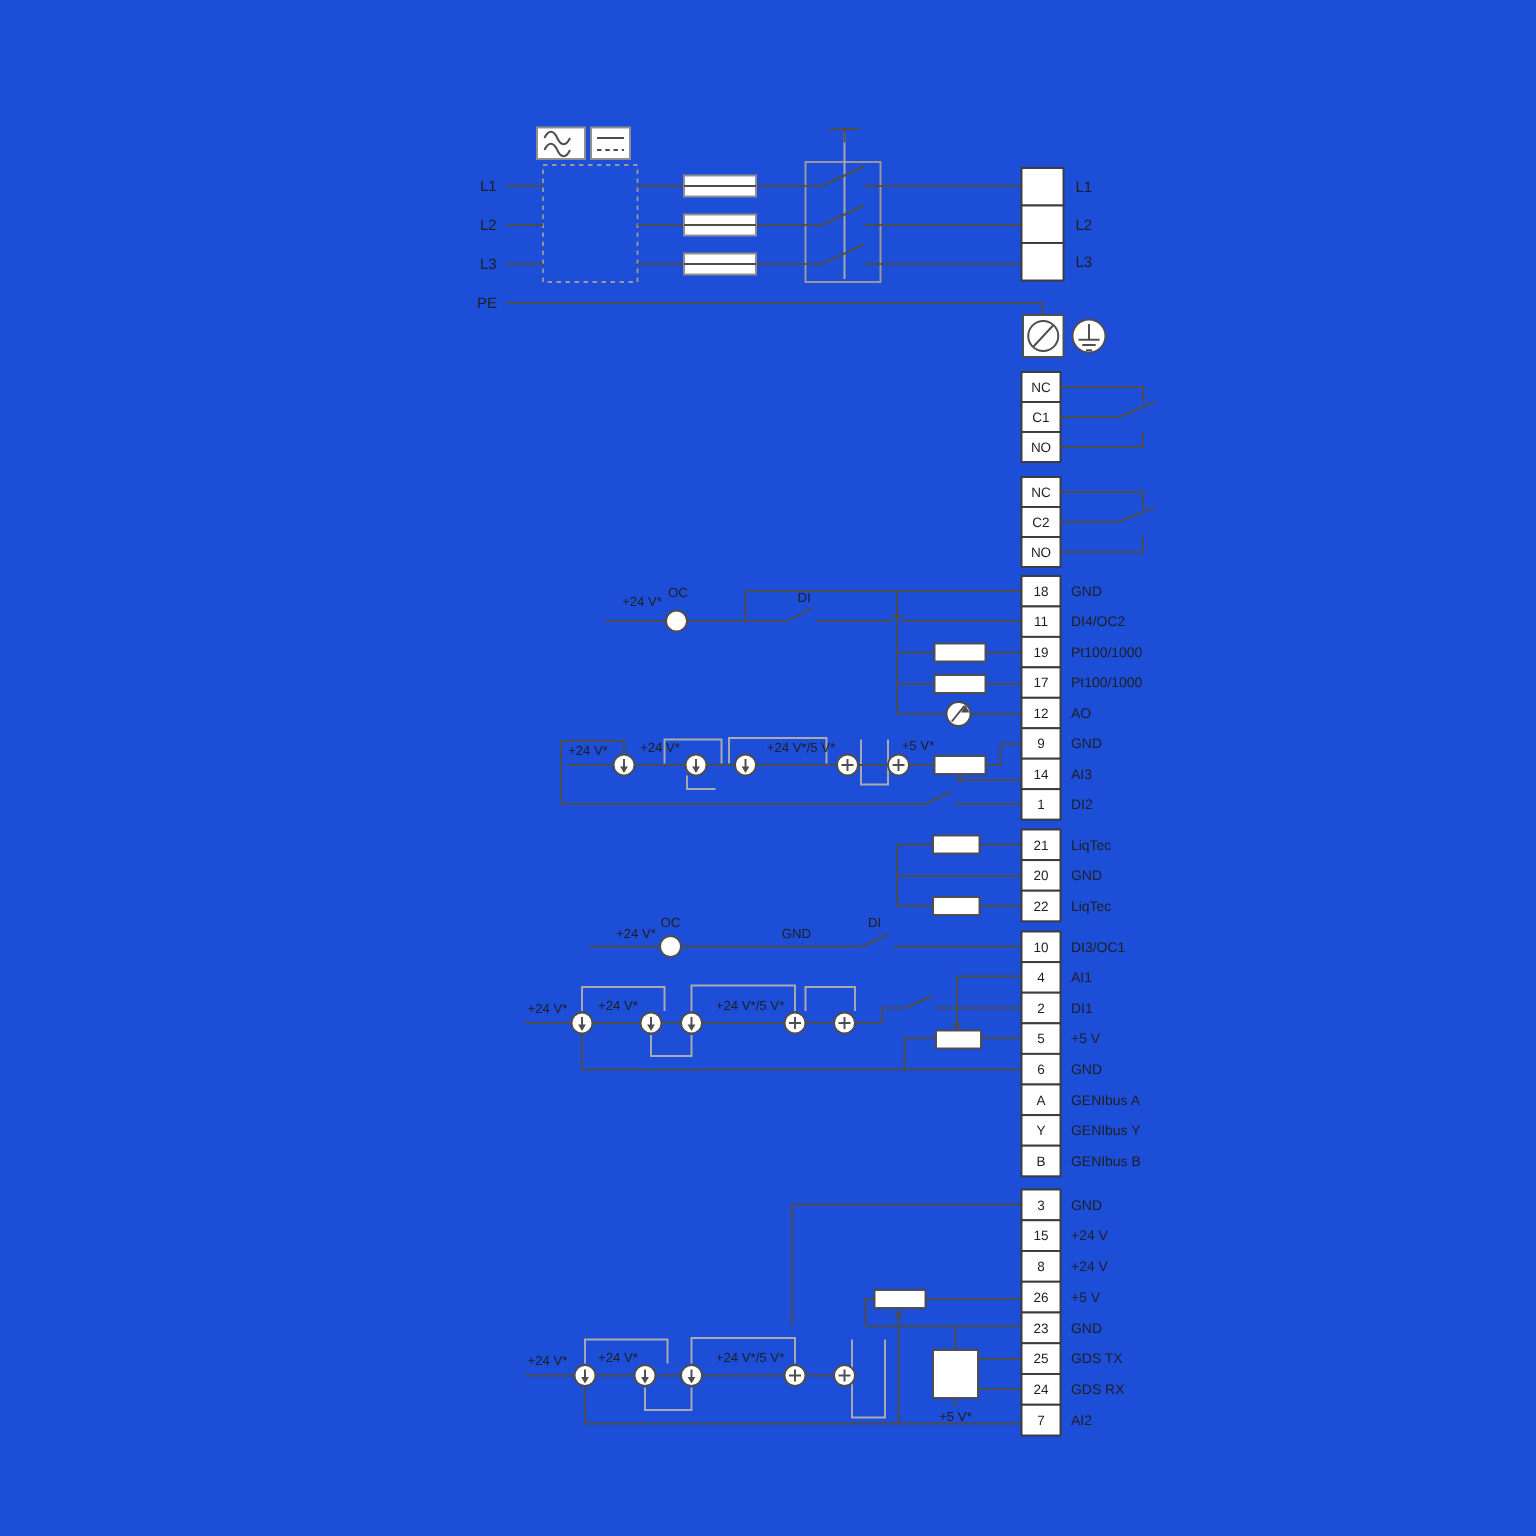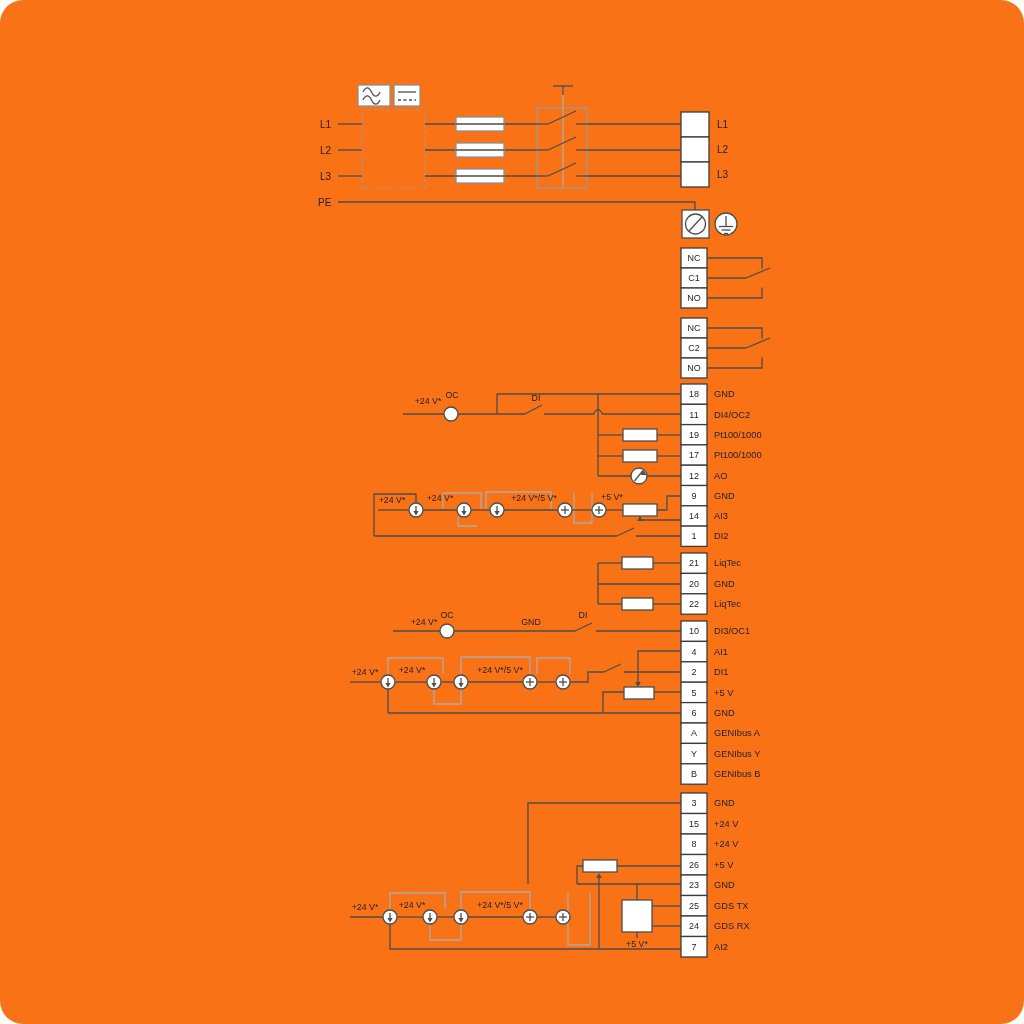--- a/index.html
+++ b/index.html
@@ -1,17 +1,17 @@
 <!DOCTYPE html>
 <html><head>
 <meta charset="utf-8">
 <style>
   html,body{margin:0;padding:0;background:#ffffff;}
-  #stage{position:relative;width:1024px;height:1024px;background:#f97316;overflow:hidden;
-         font-family:"Liberation Sans", sans-serif;border-radius:23px;}
+  #stage{position:relative;width:1024px;height:1024px;background:#1d4ed8;overflow:hidden;
+         font-family:"Liberation Sans", sans-serif;}
   svg text{font-family:"Liberation Sans", sans-serif;fill:#1f1f1f;}
   .w{stroke:#4d4d4d;stroke-width:1.3;fill:none;}
   .g{stroke:#ababab;stroke-width:1.3;fill:none;}
   .comp{fill:#ffffff;stroke:#4d4d4d;stroke-width:1.3;}
   .compg{fill:#ffffff;stroke:#8f8f8f;stroke-width:1.3;}
   .cell{fill:#ffffff;stroke:#3c3c3c;stroke-width:1.3;}
   .dash{stroke:#9a9a9a;stroke-width:1.2;fill:none;stroke-dasharray:3,3;}
   .fillw{fill:#4d4d4d;stroke:none;}
 </style>
 </head>

